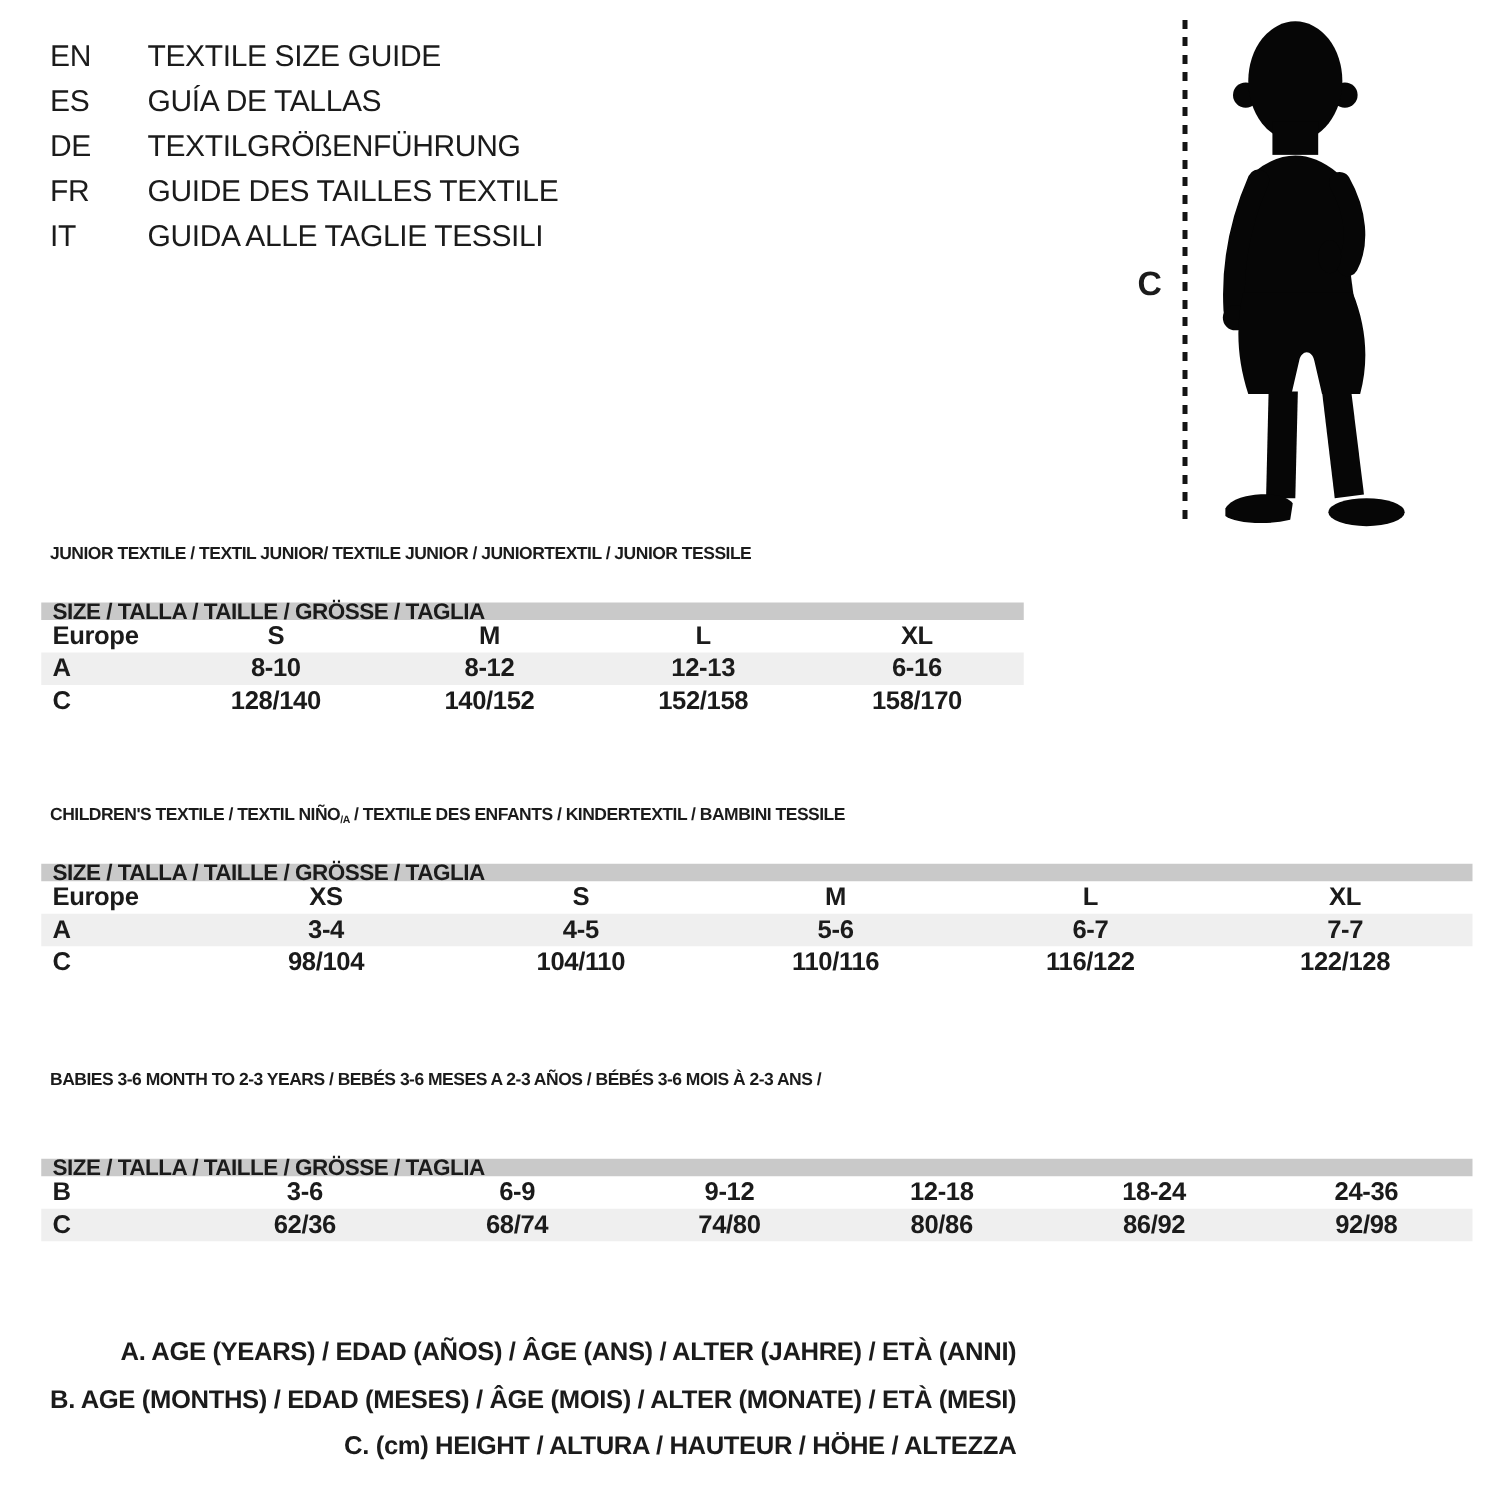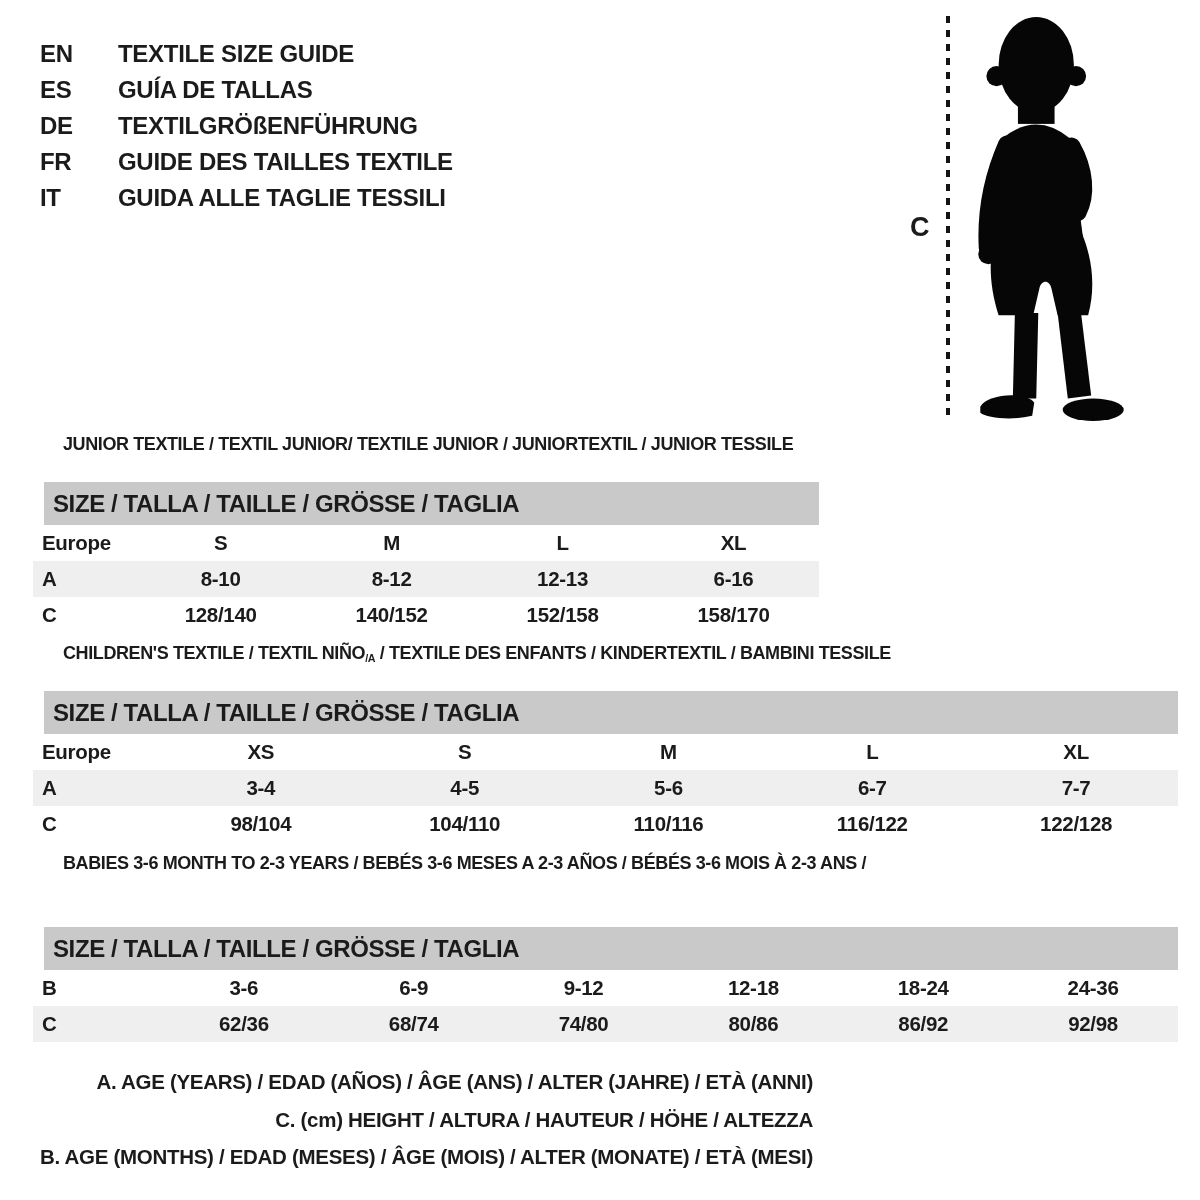--- a/index.html
+++ b/index.html
@@ -15,48 +15,48 @@
     background:var(--bg);
     font-family:"Liberation Sans","DejaVu Sans",sans-serif;
     color:var(--text);
     overflow:hidden;
     position:relative;
   }
   .canvas{position:absolute;inset:0;width:1200px;height:1200px;}
 
   
   .lang-list{position:absolute;left:40px;top:32px;}
-  .lang-row{display:flex;height:36px;align-items:flex-end;font-weight:bold;font-size:24px;letter-spacing:-0.3px;}
+  .lang-row{display:flex;height:36px;align-items:flex-start;font-weight:normal;font-size:24px;letter-spacing:-0.3px;}
   .lang-code{width:78px;}
   .lang-title{white-space:nowrap;}
 
   
   .measure-line{
     position:absolute;left:946px;top:16px;width:4px;height:400px;
     background:repeating-linear-gradient(to bottom,#141414 0 7px,transparent 7px 14px);
   }
   .measure-label{position:absolute;left:910px;top:212px;font-weight:bold;font-size:27px;}
   .baby-figure{position:absolute;left:960px;top:12px;width:182px;height:412px;}
 
   
   .section-heading{
     position:absolute;left:40px;
-    font-weight:bold;font-size:18px;letter-spacing:-0.4px;white-space:nowrap;margin-left:23px;
+    font-weight:bold;font-size:14px;letter-spacing:-0.4px;white-space:nowrap;
   }
   .heading-sub{font-size:0.6em;vertical-align:-0.25em;}
   .two-line div{line-height:37px;}
 
   
   .stable{position:absolute;font-weight:bold;}
   .size-bar{
-    height:43px;background:var(--bar);
+    height:14px;background:var(--bar);
     display:flex;align-items:center;
-    padding-left:9px;font-size:24px;letter-spacing:-0.4px;margin-left:11px;
-  }
-  .trow{display:flex;height:36px;align-items:center;font-size:20.5px;letter-spacing:-0.3px;}
+    padding-left:9px;font-size:18px;letter-spacing:-0.4px;
+  }
+  .trow{display:flex;height:26px;align-items:center;font-size:20.5px;letter-spacing:-0.3px;}
   .trow.shaded{background:var(--row);}
   .tlabel{width:13%;padding-left:9px;box-sizing:border-box;text-align:left;}
   .wide .tlabel{width:11%;}
   .tcell{flex:1;text-align:center;}
 
   
   .legend{position:absolute;left:40px;top:1063px;}
   .legend-line{line-height:37.5px;font-weight:bold;font-size:20.5px;letter-spacing:-0.3px;white-space:nowrap;text-align:right;}
 </style>
 </head>
@@ -200,17 +200,17 @@
           <span class="tcell">74/80</span>
           <span class="tcell">80/86</span>
           <span class="tcell">86/92</span>
           <span class="tcell">92/98</span>
         </div>
       </div>
   </div>
 
   <div class="legend">
     <div class="legend-line">A. AGE (YEARS) / EDAD (AÑOS) / ÂGE (ANS) / ALTER (JAHRE) / ETÀ (ANNI)</div>
+    <div class="legend-line">B. AGE (MONTHS) / EDAD (MESES) / ÂGE (MOIS) / ALTER (MONATE) / ETÀ (MESI)</div>
     <div class="legend-line">C. (cm) HEIGHT / ALTURA / HAUTEUR / HÖHE / ALTEZZA</div>
-    <div class="legend-line">B. AGE (MONTHS) / EDAD (MESES) / ÂGE (MOIS) / ALTER (MONATE) / ETÀ (MESI)</div>
   </div>
 
 </div>
 
 </body></html>

